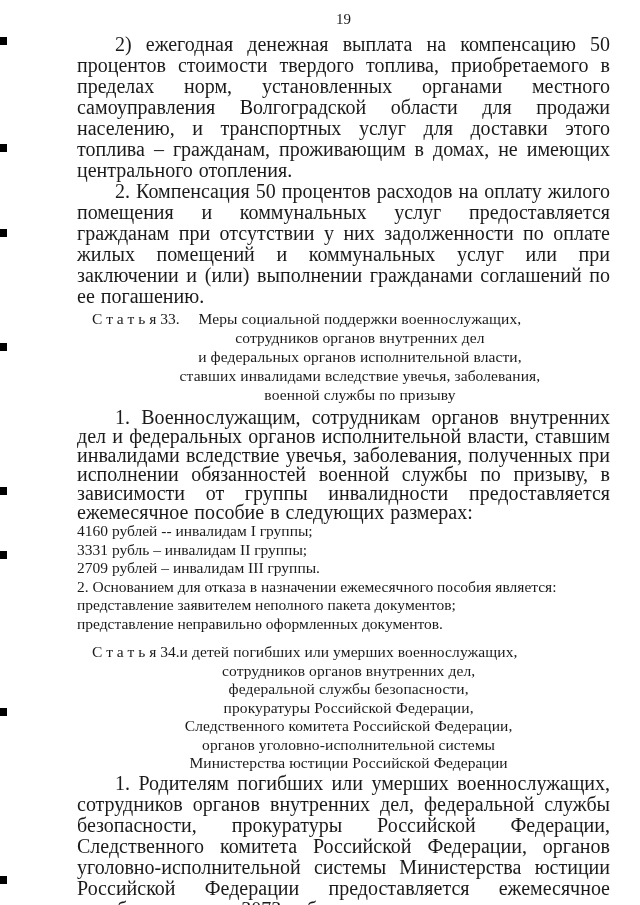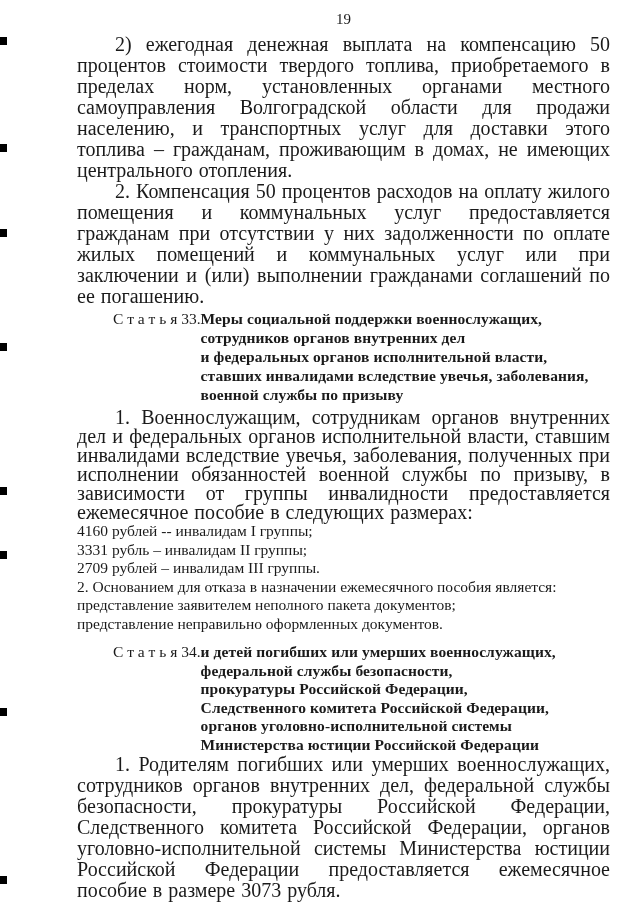--- a/index.html
+++ b/index.html
@@ -35,33 +35,34 @@
     font-size: 20px;
     line-height: 21px;
     word-spacing: 1px;
   }
   p.para-tight {
     line-height: 19px;
     margin-top: 4px;
   }
   .article {
     display: flex;
-    margin-left: 36px;
+    margin-left: 15px;
     font-size: 15.5px;
     line-height: 19px;
   }
   .article-33 { margin-top: 2px; }
   .article-34 { margin-top: 10px; line-height: 18.5px; }
   .article-label {
     flex: 0 0 80px;
     white-space: nowrap;
   }
   .article-title {
-    font-weight: bold;
+    font-weight: normal;
     letter-spacing: 0.1px;
+    text-align: center;
   }
   .article-title div { white-space: nowrap; }
   .plain-lines {
     font-size: 15.5px;
     line-height: 18.5px;
   }
   .p-last {
     margin-top: 8px;
     line-height: 20.5px;
   }
@@ -114,20 +115,21 @@
       <div>2709 рублей – инвалидам III группы.</div>
       <div>2. Основанием для отказа в назначении ежемесячного пособия является:</div>
       <div>представление заявителем неполного пакета документов;</div>
       <div>представление неправильно оформленных документов.</div>
     </div>
 
     <div class="article article-34">
       <span class="article-label">С т а т ь я  34.</span>
       <span class="article-title">
         <div>и детей погибших или умерших военнослужащих,</div>
+        <div>сотрудников органов внутренних дел,</div>
         <div>федеральной службы безопасности,</div>
         <div>прокуратуры Российской Федерации,</div>
         <div>Следственного комитета Российской Федерации,</div>
         <div>органов уголовно-исполнительной системы</div>
         <div>Министерства юстиции Российской Федерации</div>
       </span>
     </div>
 
     <p class="para p-last">1. Родителям погибших или умерших военнослужащих, сотрудников органов внутренних дел, федеральной службы безопасности, прокуратуры Российской Федерации, Следственного комитета Российской Федерации, органов уголовно-исполнительной системы Министерства юстиции Российской Федерации предоставляется ежемесячное пособие в размере 3073 рубля.</p>
 

